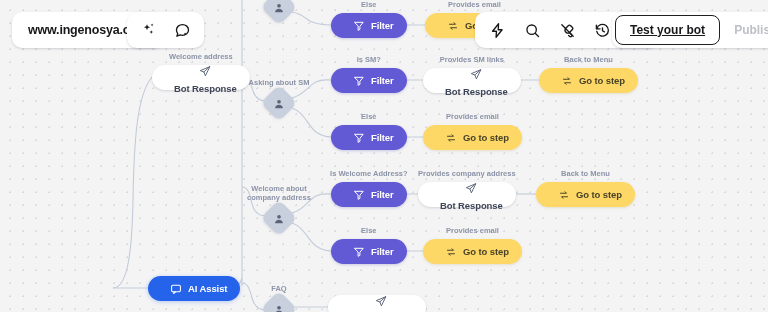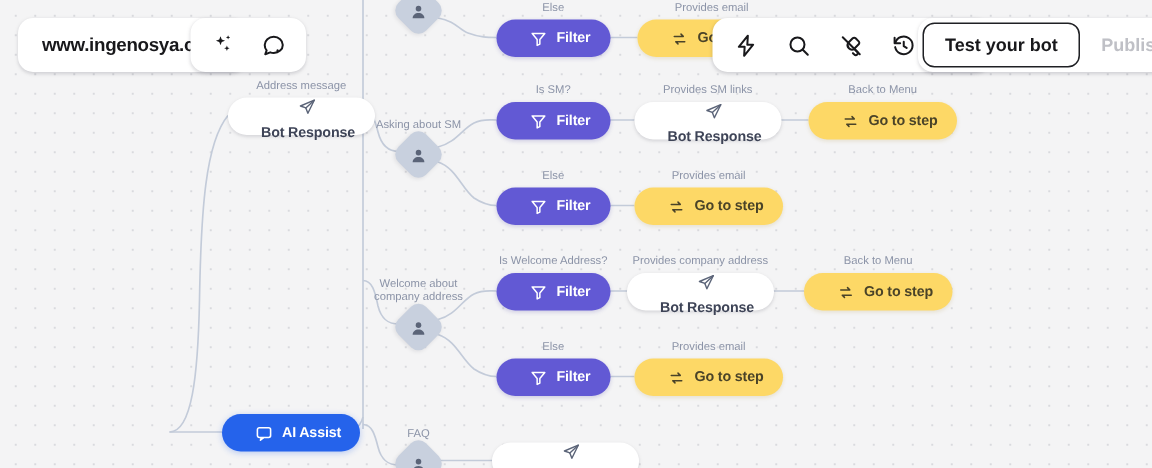--- a/index.html
+++ b/index.html
@@ -37,34 +37,34 @@
   .icon-btn {
     width: 21px; height: 21px;
     display: flex; align-items: center; justify-content: center;
     cursor: pointer; color: #18181b;
   }
   .icon-btn svg { display: block; }
   .btn-outline {
     height: 30px; border: 1.6px solid #1f2024; border-radius: 8px;
     display: flex; align-items: center; padding: 0 14px;
     font-size: 12px; font-weight: 700; color: #18181b; cursor: pointer;
-    background: #fff; white-space: nowrap;
+    background: #fff; white-space: nowrap; text-decoration: underline;
   }
   .btn-ghost {
     height: 30px; border-radius: 8px; display: flex; align-items: center;
     padding: 0 14px; font-size: 12px; font-weight: 700; color: #bfc0c6;
     cursor: default; white-space: nowrap;
   }
 
   
   .node { position: absolute; z-index: 20; }
   .node-label {
     position: absolute; bottom: 100%; left: 50%;
     transform: translateX(-50%); margin-bottom: 4px;
-    font-size: 7.5px; font-weight: 400; color: #8b93a7;
+    font-size: 7.5px; font-weight: 700; color: #8b93a7;
     white-space: nowrap; text-align: center; line-height: 9px;
   }
   .node-label.two { white-space: normal; width: 74px; }
   .pill {
     display: flex; align-items: center; gap: 6px;
     height: 25px; border-radius: 13px; padding: 0 13px 0 22px;
     font-size: 9.5px; font-weight: 700; letter-spacing: -.1px;
     cursor: pointer; white-space: nowrap;
   }
   .pill svg { display: block; flex: 0 0 auto; }
@@ -197,21 +197,21 @@
     <div class="pill pill-blue">
       <svg width="12" height="12" viewBox="0 0 24 24" fill="none" stroke="currentColor" stroke-width="2.1" stroke-linejoin="round">
         <rect x="3.2" y="4.4" width="17.6" height="13" rx="2.6"></rect>
         <path d="M8.5 17.4 7.2 21l4.3-3.6"></path>
       </svg>
       <span>AI Assist</span>
     </div>
   </div>
 
   <div class="node" style="left:152px; top:65px;">
-    <span class="node-label">Address message</span>
+    <span class="node-label">Welcome address</span>
     <div class="pill pill-white">
       <svg width="12" height="12" viewBox="0 0 24 24" fill="none" stroke="#5b6478" stroke-width="1.9" stroke-linejoin="round" stroke-linecap="round">
         <path d="M21 3.6 2.6 11.3l7.2 2.6 2.7 7.1z"></path>
           <path d="M9.8 13.9 21 3.6"></path>
       </svg>
       <span>Bot Response</span>
     </div>
   </div>
 
   <div class="dnode" style="left:266px; top:-6px;">

